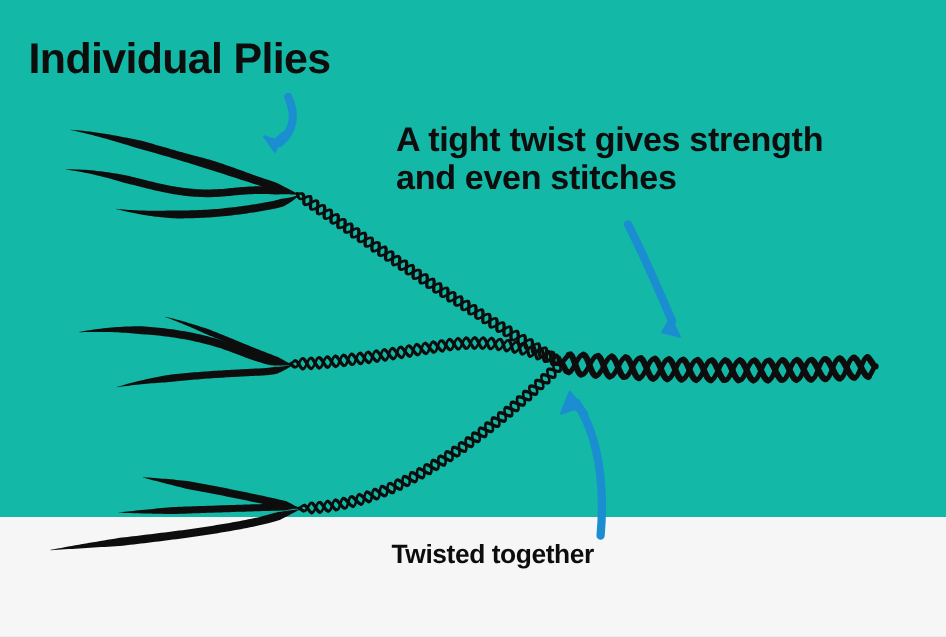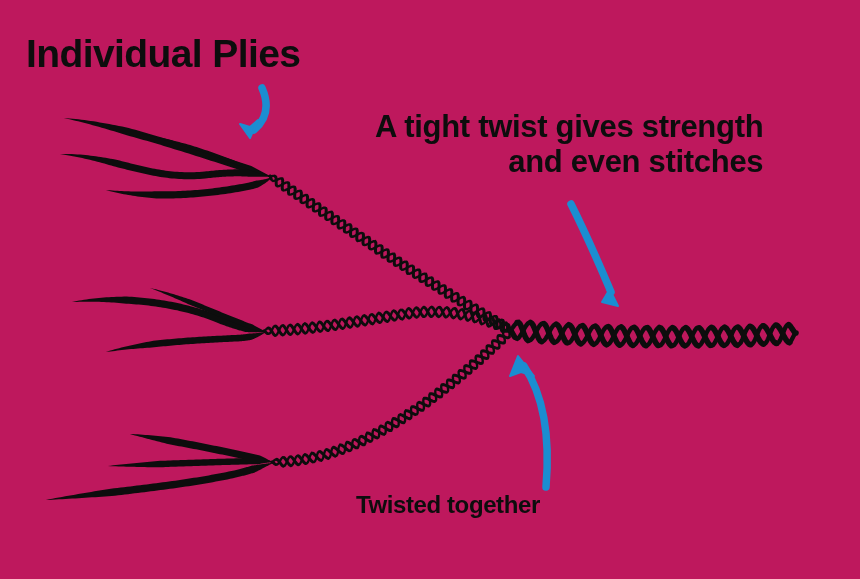--- a/index.html
+++ b/index.html
@@ -10,23 +10,22 @@
     width: 860px;
     height: 579px;
     background: #f6f6f6;
     font-family: "Liberation Sans", sans-serif;
     overflow: hidden;
     position: relative;
   }
   #diagram-root {
     position: relative;
     width: 860px;
-    height: 579px;
-    background: #be185d;
-    text-align: right;
+    height: 470px;
+    background: #14b8a6;
   }
   #art-layer {
     position: absolute;
     left: 0;
     top: 0;
     width: 860px;
     height: 579px;
   }
   .label {
     position: absolute;
@@ -37,21 +36,21 @@
     letter-spacing: -0.2px;
     line-height: 1.12;
   }
   #label-individual-plies {
     left: 26px;
     top: 32px;
     font-size: 39px;
     letter-spacing: -0.6px;
   }
   #label-tight-twist {
-    left: 375px;
+    left: 360px;
     top: 110px;
     font-size: 31px;
     letter-spacing: -0.3px;
   }
   #label-twisted-together {
     left: 356px;
     top: 492px;
     font-size: 24px;
     letter-spacing: -0.4px;
   }

